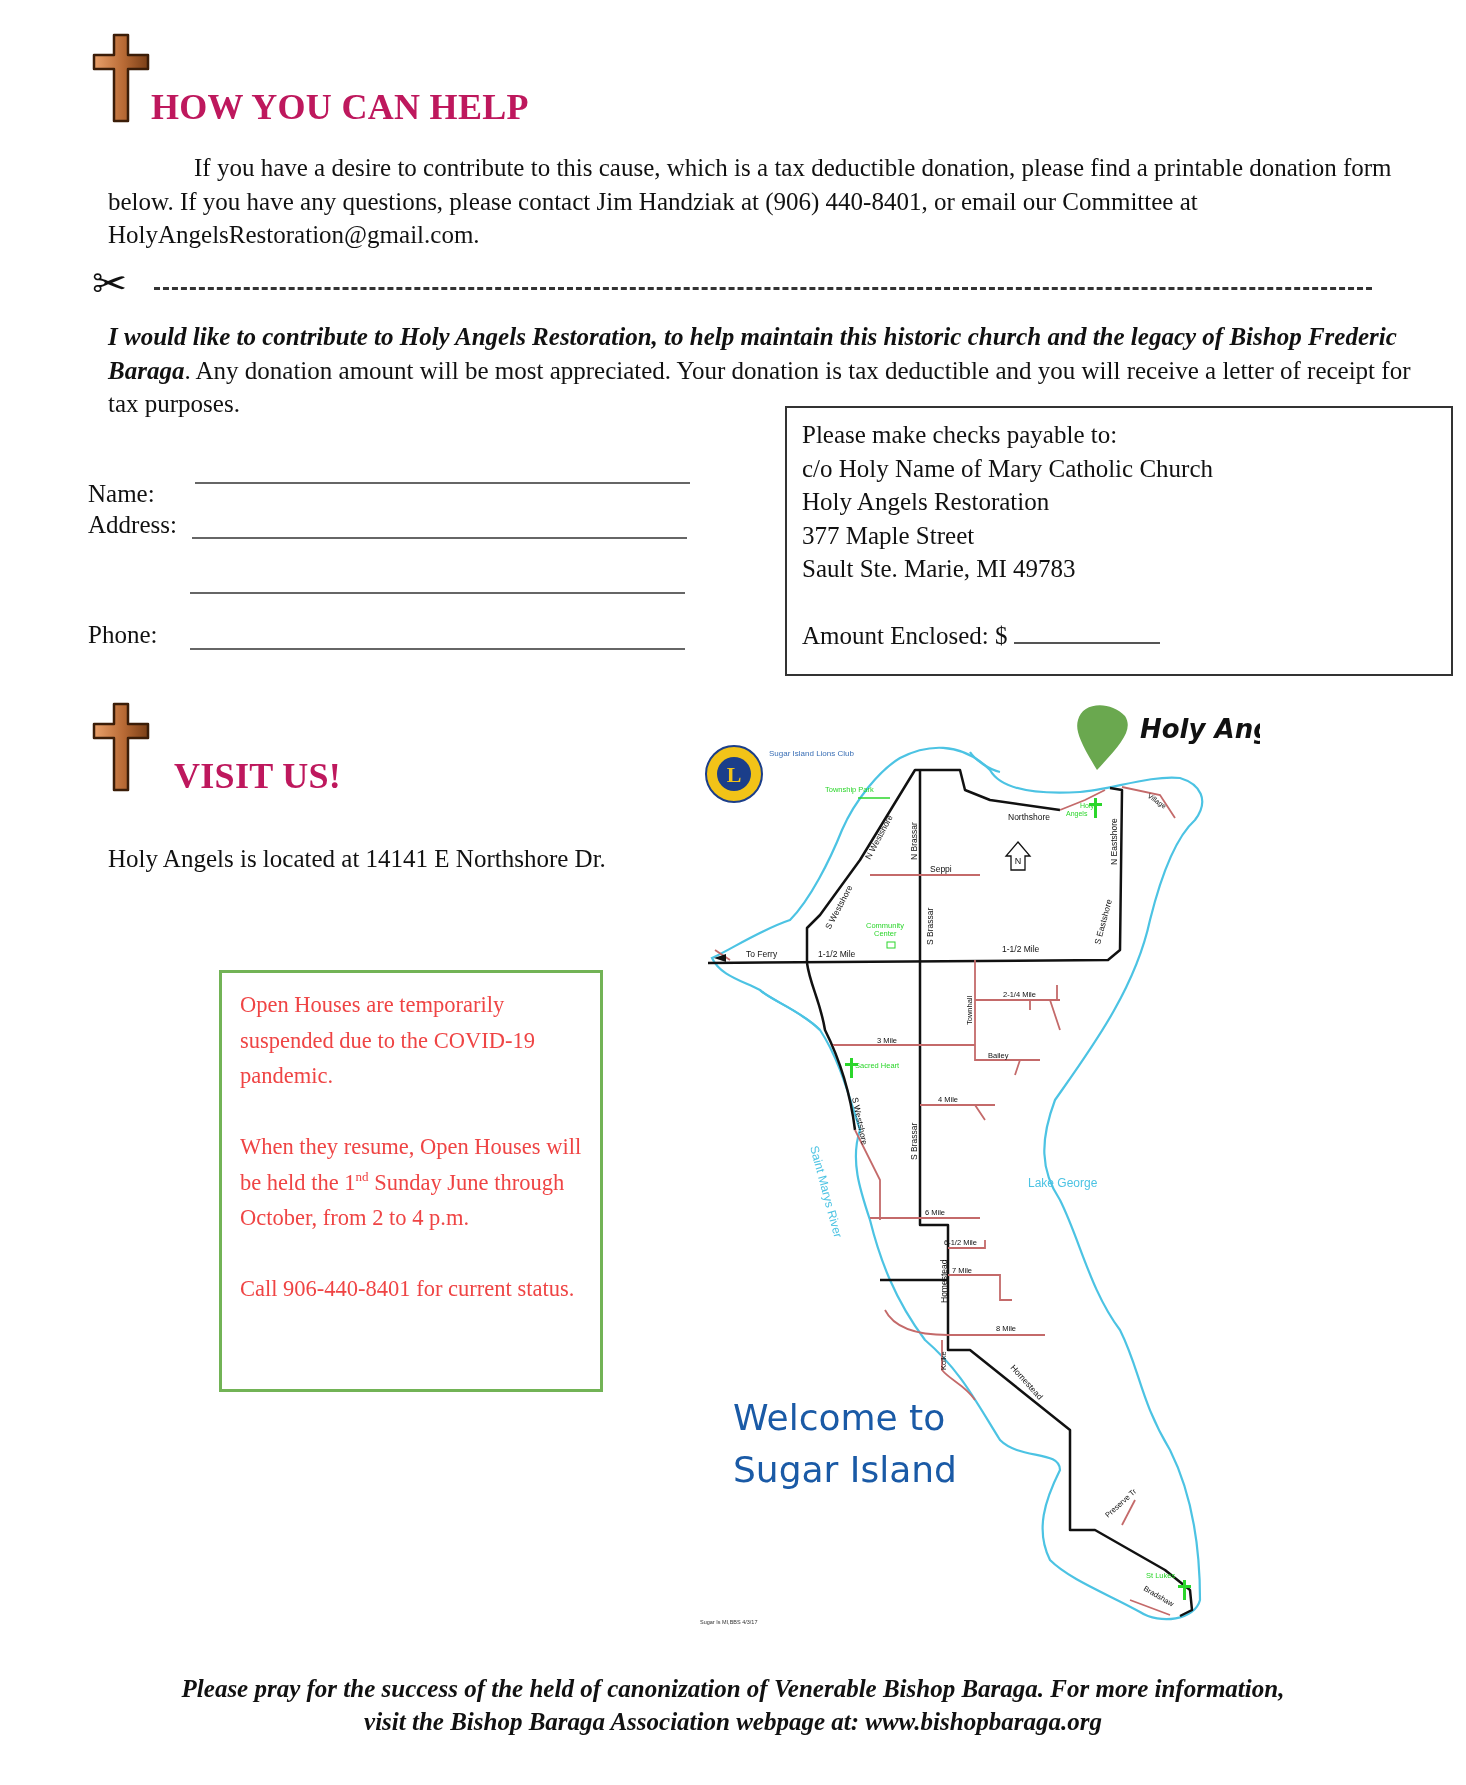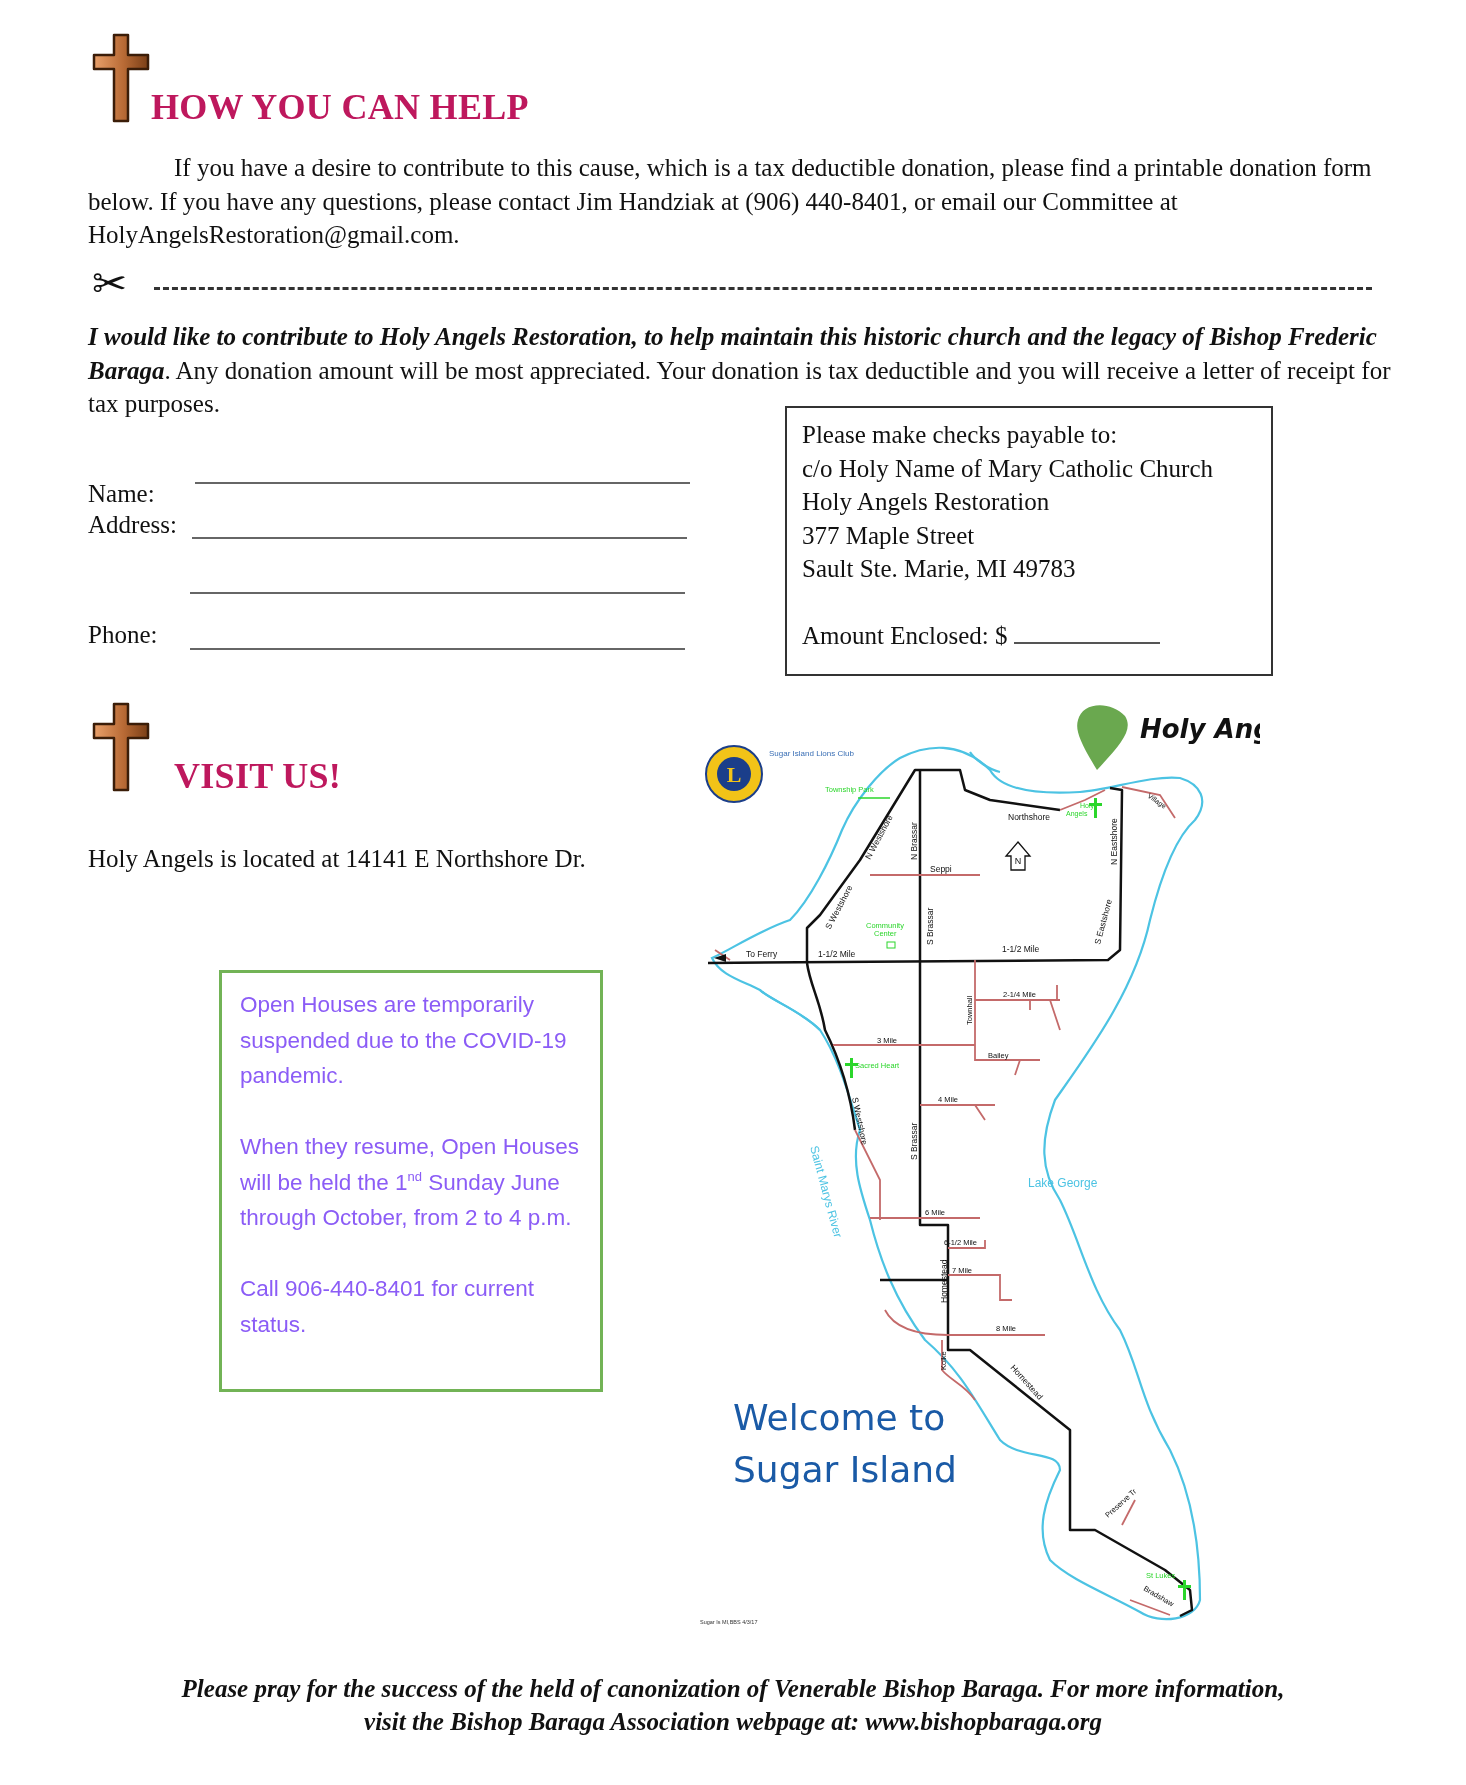--- a/index.html
+++ b/index.html
@@ -2,35 +2,35 @@
 <html><head>
 <meta charset="utf-8">
 <style>
   * { box-sizing: border-box; margin: 0; padding: 0; }
   html, body { width: 1466px; height: 1785px; background: #ffffff; overflow: hidden; }
   body { position: relative; font-family: "Liberation Serif", "DejaVu Serif", serif; color: #111; }
 
   .cross { position: absolute; width: 58px; height: 90px; }
   .heading { position: absolute; font-weight: bold; font-size: 36px; letter-spacing: 0.3px; color: #be185d; }
 
-  .para { position: absolute; font-size: 25px; line-height: 33.5px; }
+  .para { position: absolute; font-size: 25px; line-height: 33.5px; margin-left: 20px; }
   .indent { display: inline-block; width: 86px; }
 
   .scissors-row { position: absolute; left: 92px; top: 264px; width: 1280px; height: 40px; }
   .scissors { position: absolute; left: 0; top: 0; font-size: 42px; line-height: 40px; font-family: "DejaVu Sans", sans-serif; color: #111; }
   .dash-line { position: absolute; left: 62px; top: 23px; right: 0; border-top: 3px dashed #333; }
 
   .form-label { position: absolute; font-size: 25px; }
   .form-line { position: absolute; border-bottom: 2px solid #666; height: 0; }
 
-  .payable-box { position: absolute; left: 785px; top: 406px; width: 488px; height: 270px; border: 2px solid #333; padding: 10px 15px; font-size: 25px; line-height: 33.5px; }
+  .payable-box { position: absolute; left: 785px; top: 406px; width: 668px; height: 270px; border: 2px solid #333; padding: 10px 15px; font-size: 25px; line-height: 33.5px; }
   .payable-box .spacer { height: 33.5px; }
   .amount-line { display: inline-block; width: 146px; border-bottom: 2px solid #555; height: 22px; vertical-align: baseline; margin-left: 6px; }
 
-  .covid-box { position: absolute; left: 219px; top: 970px; width: 384px; height: 422px; border: 3px solid #72b356; padding: 14px 18px; font-family: Liberation Sans, sans-serif; font-size: 22.5px; line-height: 35.5px; color: #8b5cf6; }
+  .covid-box { position: absolute; left: 219px; top: 970px; width: 384px; height: 422px; border: 3px solid #72b356; padding: 14px 18px; font-family: Liberation Serif, serif; font-size: 22.5px; line-height: 35.5px; color: #ef4444; }
   .covid-box p { margin-bottom: 35.5px; }
   .covid-box p:last-child { margin-bottom: 4px; }
   .covid-box sup { font-size: 13px; vertical-align: 9px; line-height: 0; }
 
   .footer { position: absolute; left: 60px; top: 1672px; width: 1346px; text-align: center; font-weight: bold; font-style: italic; font-size: 25px; line-height: 33px; }
 
   .map { position: absolute; left: 700px; top: 700px; width: 560px; height: 960px; }
   .map-text { font-family: "Liberation Sans", "DejaVu Sans", sans-serif; }
 </style>
 </head>

